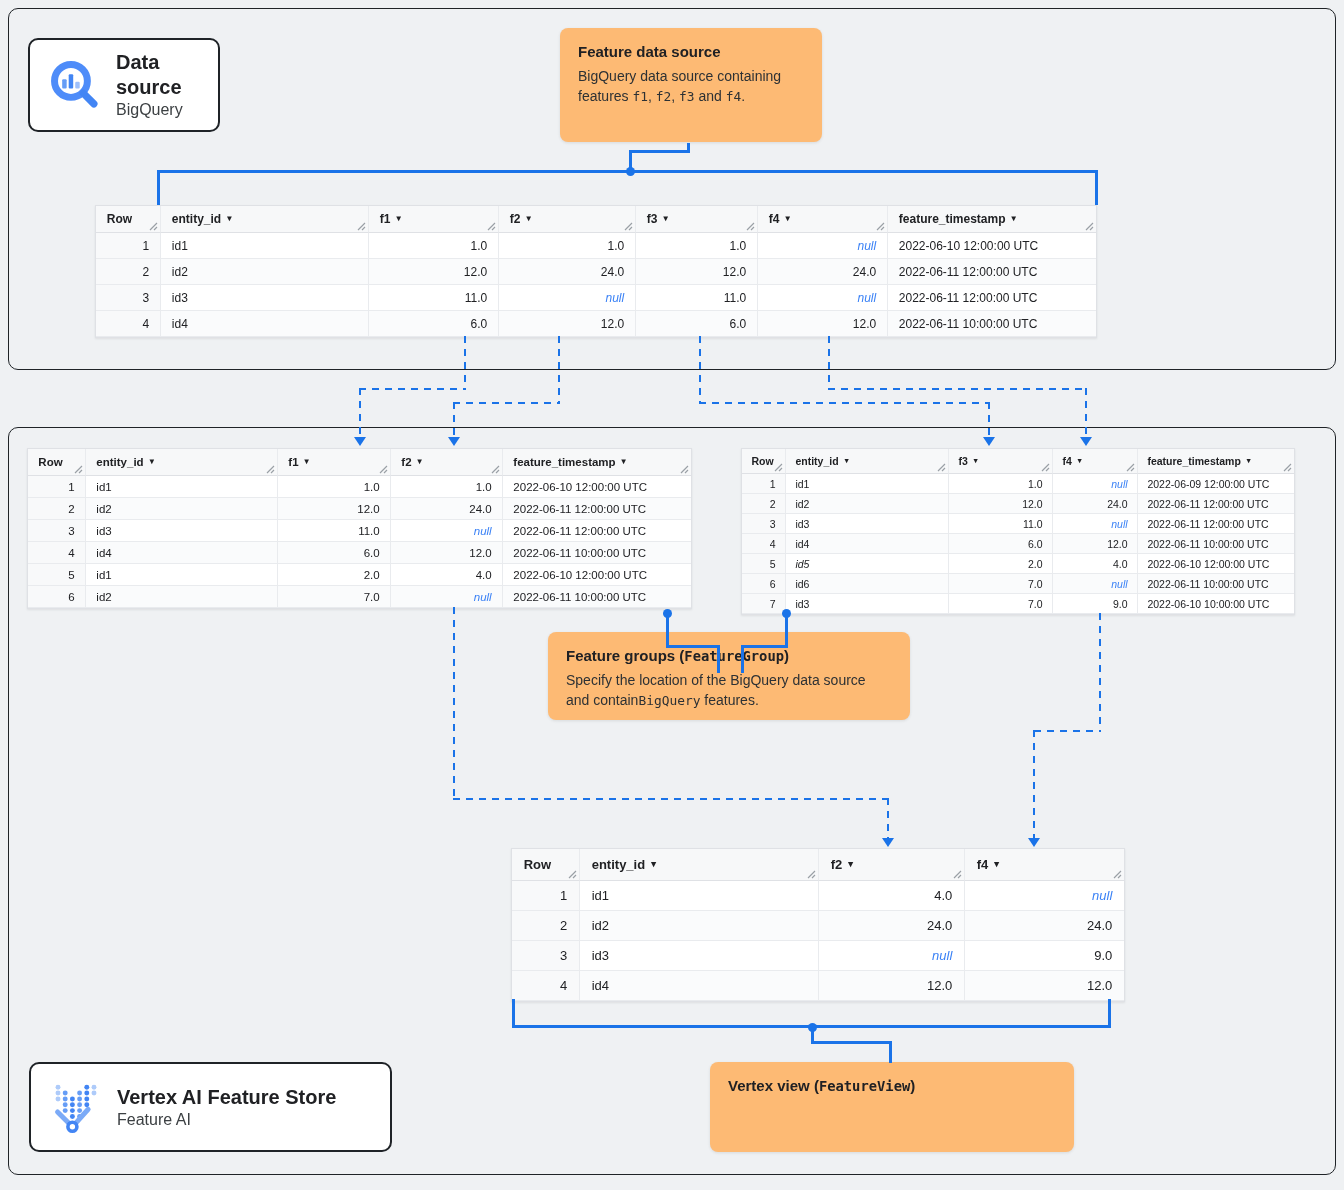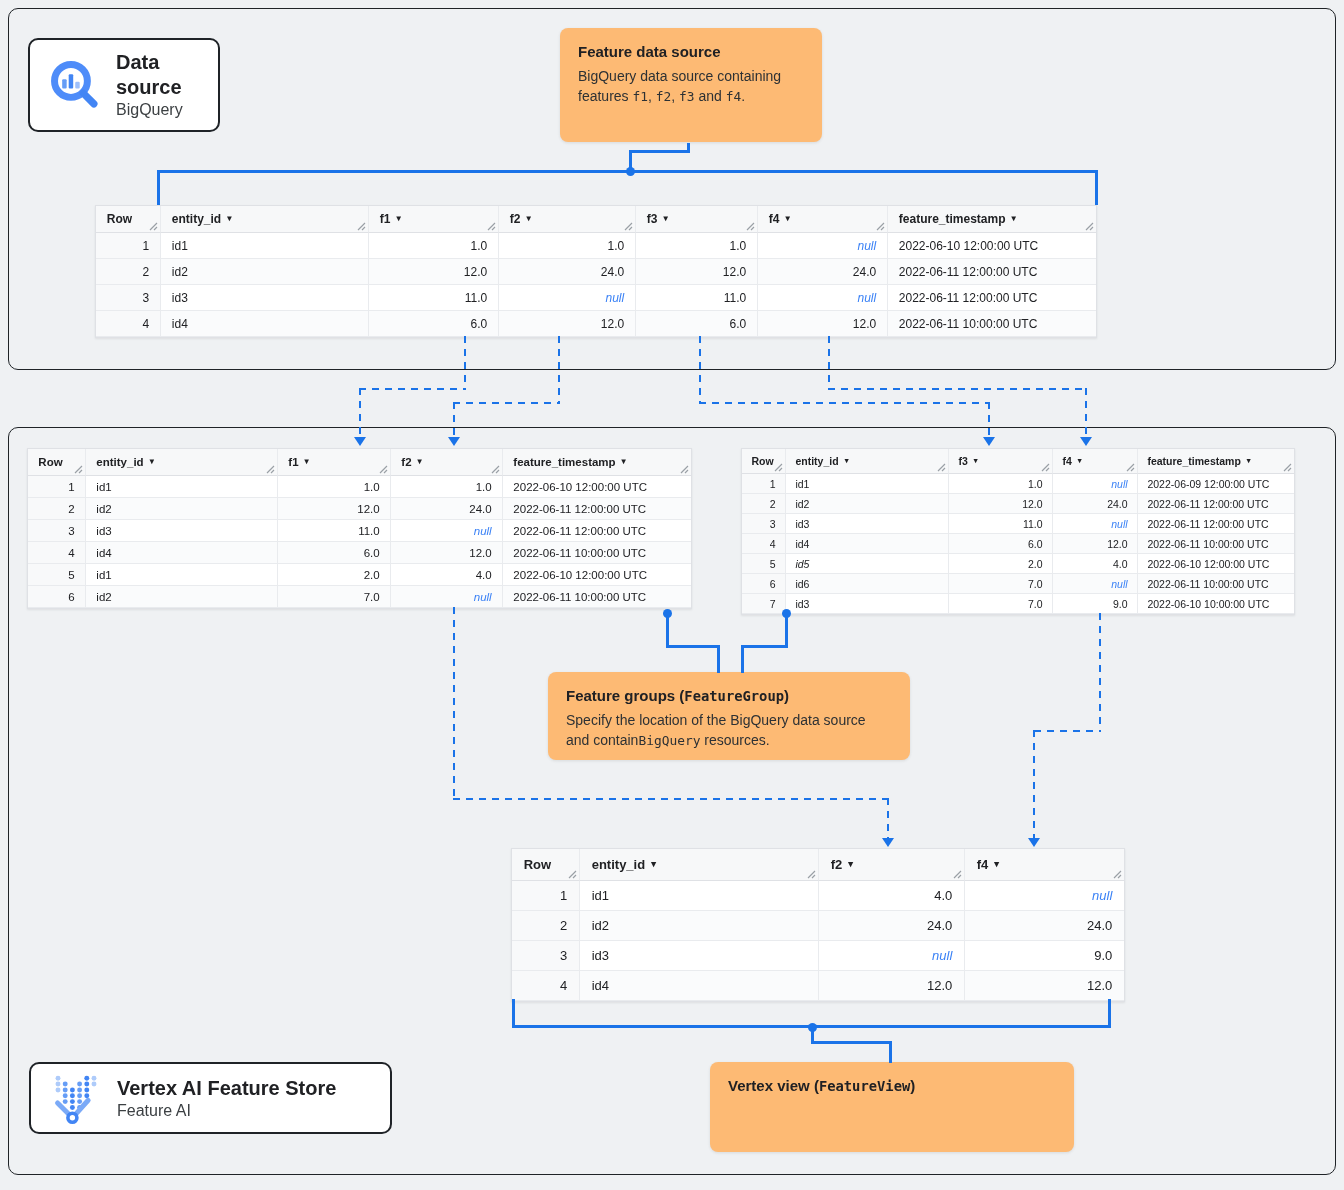--- a/index.html
+++ b/index.html
@@ -9,29 +9,29 @@
 
   
   .section-box{position:absolute;border:1.5px solid #1f2327;border-radius:10px;background:transparent;}
   #sec-top{left:8px;top:8px;width:1326px;height:360px;}
   #sec-bottom{left:8px;top:427px;width:1326px;height:746px;}
 
   
   .label-box{position:absolute;background:#fff;border:2px solid #1f2327;border-radius:10px;
     display:flex;align-items:center;gap:14px;padding:0 18px;box-sizing:border-box;}
   #box-datasource{left:28px;top:38px;width:192px;height:94px;}
-  #box-vertex{left:29px;top:1062px;width:363px;height:72px;}
+  #box-vertex{left:29px;top:1062px;width:363px;height:90px;}
   .label-box .t1{font-size:20px;font-weight:700;line-height:1.25;}
   .label-box .t2{font-size:16px;color:#3c4043;line-height:1.25;}
 
   
   .callout{position:absolute;background:#fdba74;border-radius:8px;box-sizing:border-box;
     padding:15px 18px;box-shadow:0 1px 3px rgba(60,64,67,.12);}
   #co-source{left:560px;top:28px;width:262px;height:114px;}
-  #co-groups{left:548px;top:672px;width:362px;height:88px;}
+  #co-groups{left:548px;top:632px;width:362px;height:88px;}
   #co-view{left:710px;top:1062px;width:364px;height:90px;}
   .callout .ct{font-size:15px;font-weight:700;margin-bottom:6px;}
   .callout .cb{font-size:14px;color:#2d3134;line-height:1.45;}
 
   
   .gtable{position:absolute;background:#fff;border:1px solid #dfe1e5;box-sizing:content-box;
     box-shadow:0 1px 2px rgba(60,64,67,.10);}
   #t-source{left:95px;top:205px;width:1000px;--hh:27px;--rh:26px;font-size:12px;}
   #t-group1{left:27px;top:448px;width:663px;--hh:27px;--rh:22px;font-size:11.5px;}
   #t-group2{left:741px;top:448px;width:552px;--hh:25px;--rh:20px;font-size:10.5px;}
@@ -403,21 +403,21 @@
           <div class="tcell align-right rowcol" style="width: 68px;">4</div>
           <div class="tcell align-left" style="width: 239px;">id4</div>
           <div class="tcell align-right" style="width: 146px;">12.0</div>
           <div class="tcell align-right" style="width: 159px;">12.0</div>
         </div>
       </div>
     </div>
 
   <div class="callout" id="co-groups">
     <div class="ct"><span>Feature groups (</span><span class="mono">FeatureGroup</span><span>)</span></div>
-    <div class="cb"><span>Specify the location of the BigQuery data source and contain</span><span class="mono">BigQuery</span><span> resources.</span></div>
+    <div class="cb"><span>Specify the location of the BigQuery data source and contain</span><span class="mono">BigQuery</span><span> features.</span></div>
   </div>
 
   <div class="callout" id="co-view">
     <div class="ct"><span>Vertex view (</span><span class="mono">FeatureView</span><span>)</span></div>
   </div>
 
   <div class="label-box" id="box-vertex">
     <span class="icon">
       <svg viewBox="0 0 24 24" width="54" height="54">
         <g fill="#aecbfa">

